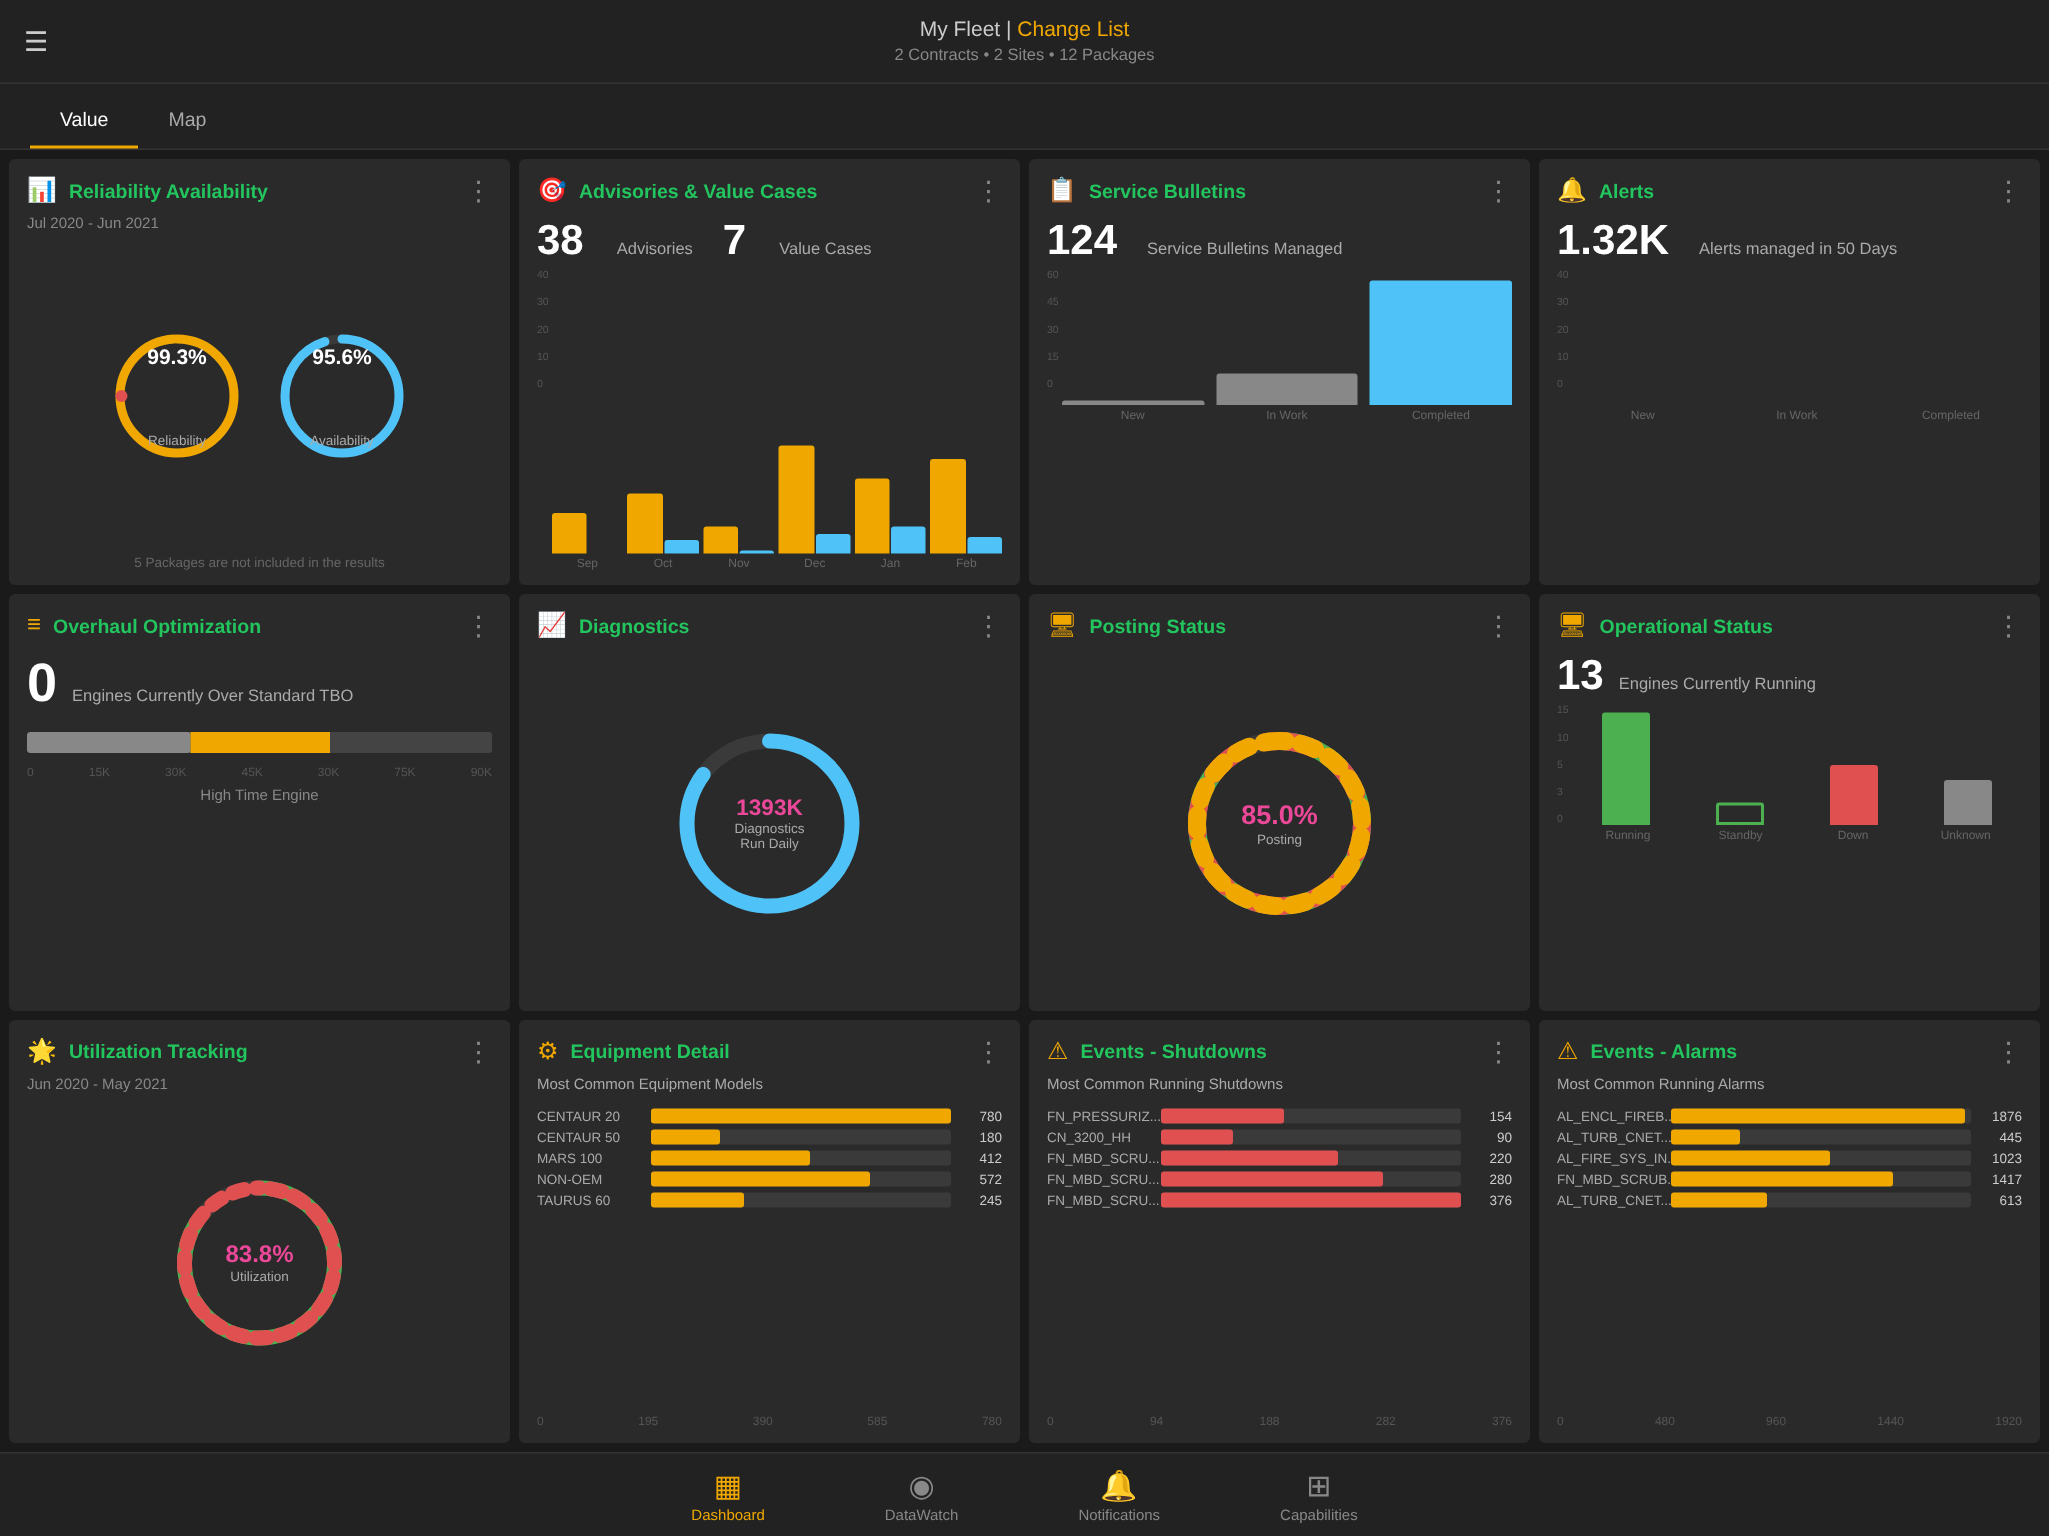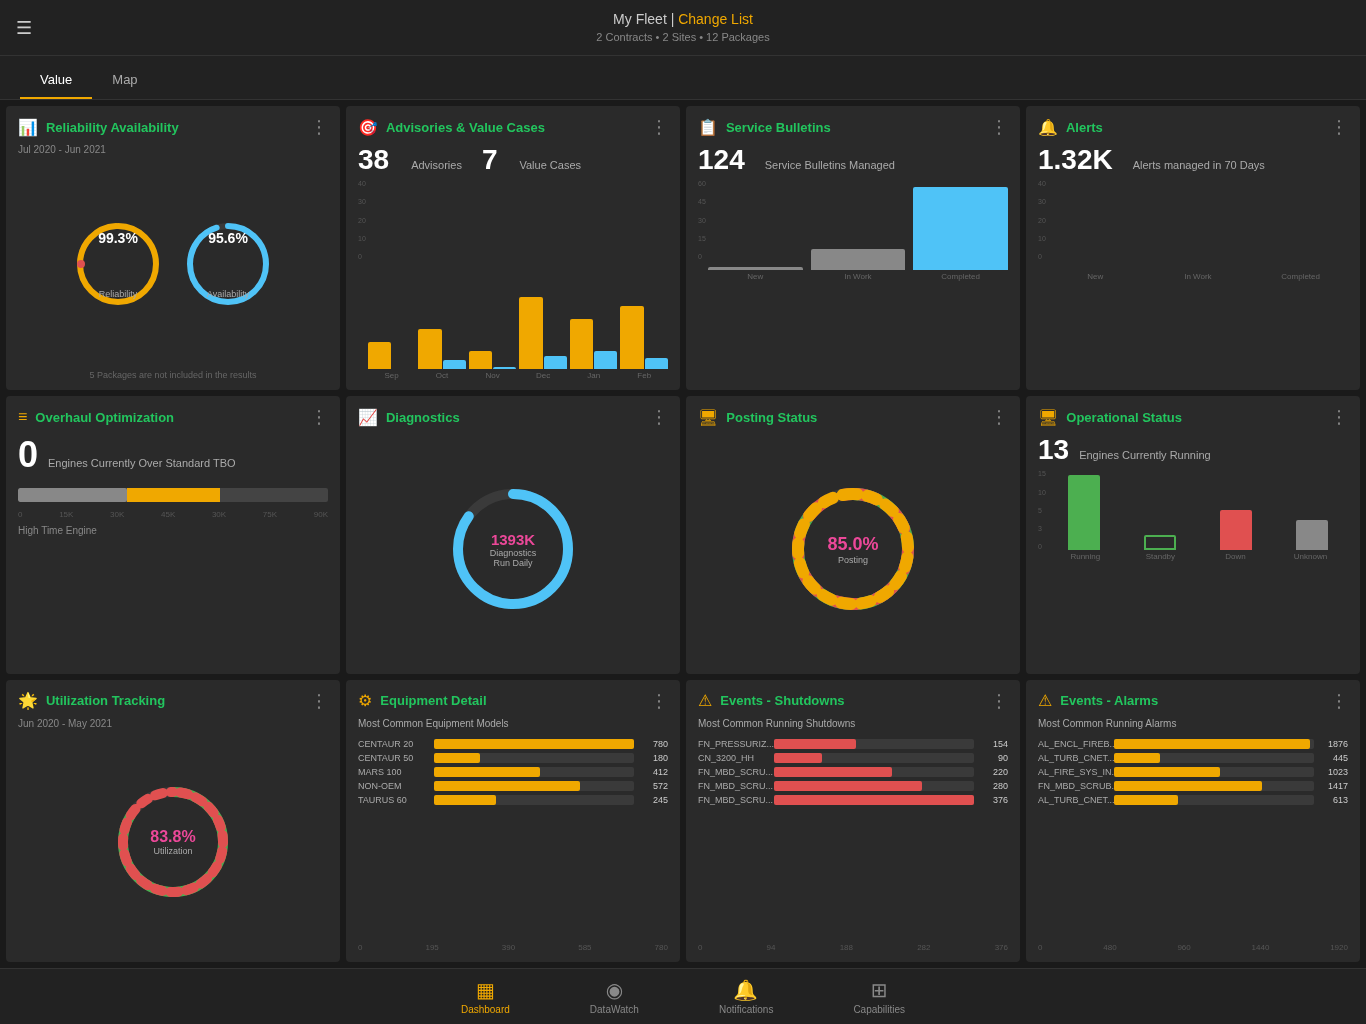--- a/index.html
+++ b/index.html
@@ -239,21 +239,21 @@
     .progress-ticks {
       display: flex;
       justify-content: space-between;
       font-size: 8px;
       color: #555;
     }
     .high-time {
       font-size: 10px;
       color: #888;
       margin-top: 6px;
-      text-align: left;
+      text-align: center;
     }
     
     .diag-donut {
       display: flex;
       justify-content: center;
       align-items: center;
       flex: 1;
     }
     
     
@@ -518,21 +518,21 @@
   <div class="card">
     <div class="card-header">
       <div class="card-title-row">
         <span class="card-icon">🔔</span>
         <span class="card-title">Alerts</span>
       </div>
       <span class="card-menu">⋮</span>
     </div>
     <div class="adv-row">
       <span class="adv-num">1.32K</span>
-      <span class="adv-lbl">Alerts managed in 70 Days</span>
+      <span class="adv-lbl">Alerts managed in 50 Days</span>
     </div>
     <div class="chart-with-y" style="flex:1;">
       <div class="y-labels">
         <span>0</span>
           <span>10</span>
           <span>20</span>
           <span>30</span>
           <span>40</span>
       </div>
       <div style="flex:1;display:flex;flex-direction:column;">

